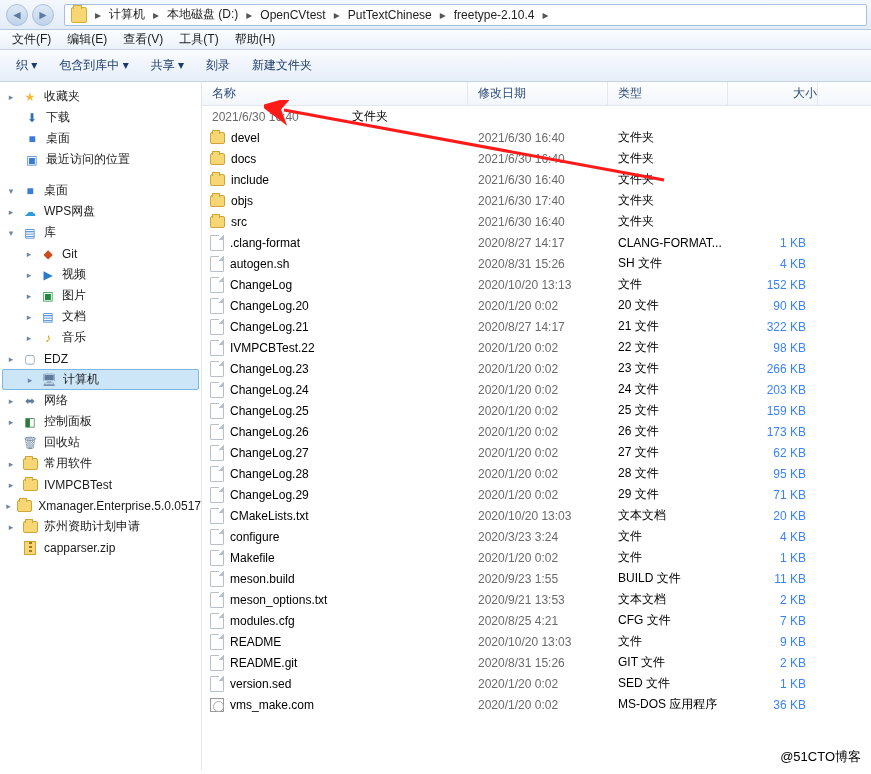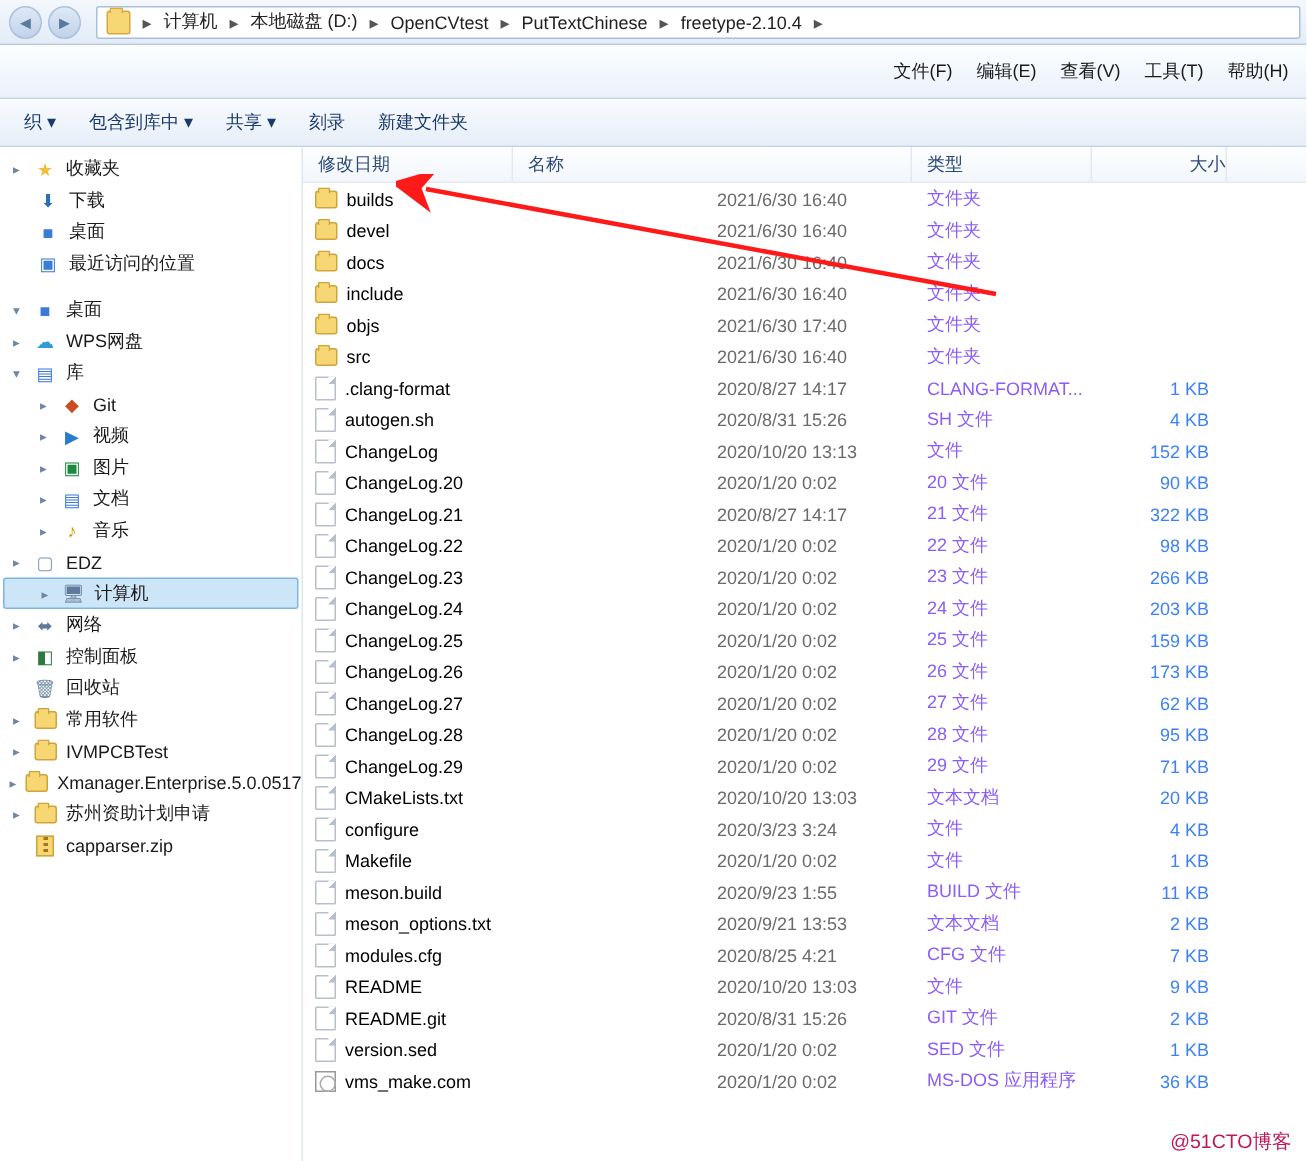--- a/index.html
+++ b/index.html
@@ -8,21 +8,21 @@
   
   .titlebar { height: 30px; background: linear-gradient(#f4f8fd,#e3ecf7); display:flex; align-items:center; padding: 0 4px; border-bottom:1px solid #b7c9e0; }
   .nav-btn { width:22px; height:22px; border-radius:50%; background:linear-gradient(#dfe9f6,#c0d3ea); margin:0 2px; display:flex; align-items:center; justify-content:center; color:#5c7aa0; font-size:12px; border:1px solid #aac0de;}
   .breadcrumb { flex:1; height:22px; border:1px solid #a9bfdb; background:#fff; margin-left:8px; display:flex; align-items:center; padding:0 2px; border-radius:2px;}
   .bc-icon { width:16px; height:16px; margin:0 4px; background:#f7d774; border:1px solid #d4a93f; border-radius:2px; position:relative;}
   .bc-icon::before{content:"";position:absolute;top:-3px;left:1px;width:7px;height:3px;background:#f7d774;border:1px solid #d4a93f;border-bottom:none;border-radius:1px 1px 0 0;}
   .bc-seg { padding:0 4px; height:100%; display:flex; align-items:center; color:#222;}
   .bc-sep { display:flex;align-items:center;justify-content:center; width:14px; height:100%; color:#555;}
 
   
-  .menubar { height:36px; background:linear-gradient(#fcfeff,#eaf1fa); border-bottom:1px solid #c7d4e6; display:flex; align-items:center; padding:0 4px;justify-content:flex-end;}
+  .menubar { height:20px; background:linear-gradient(#fcfeff,#eaf1fa); border-bottom:1px solid #c7d4e6; display:flex; align-items:center; padding:0 4px;}
   .menubar span { padding:0 8px; color:#1a1a1a;}
 
   
   .toolbar { height:32px; background:linear-gradient(#f9fbfe,#e6eef8); border-bottom:1px solid #c4d2e4; display:flex; align-items:center; padding:0 6px; gap:2px;}
   .tool { padding:0 10px; height:24px; display:flex; align-items:center; color:#1a3a6a; border-radius:2px;}
 
   
   .main { display:flex; height:688px; }
   .sidebar { width:202px; border-right:1px solid #e0e6ee; background:#fff; overflow:hidden; padding-top:4px;}
   .side-item { height:21px; display:flex; align-items:center; padding-left:6px; color:#1a1a1a; gap:6px;}
@@ -54,31 +54,31 @@
 
   
   .filepane { flex:1; background:#fff; position:relative;}
   .cols { height:24px; border-bottom:1px solid #e4e9f1; display:flex; align-items:center; background:linear-gradient(#fdfefe,#f2f6fb);}
   .col { padding-left:10px; color:#2d4a78; border-right:1px solid #e4e9f1; height:100%; display:flex; align-items:center;}
   .c-name{width:266px;} .c-date{width:140px;} .c-type{width:120px;} .c-size{width:90px; justify-content:flex-end; padding-right:0; padding-left:0;}
   .rows { }
   .row { height:21px; display:flex; align-items:center;}
   .cell-name{width:266px; padding-left:8px; display:flex; align-items:center; gap:6px;}
   .cell-date{width:140px; padding-left:10px; color:#6a6a6a;}
-  .cell-type{width:120px; padding-left:10px; color:#8b5cf6;}
+  .cell-type{width:120px; padding-left:10px; color:#000000;}
   .cell-size{width:90px; text-align:right; padding-right:12px; color:#3b82f6;}
   .ico-file{width:14px;height:16px;border:1px solid #b7bfca;background:#fff;border-radius:1px;position:relative;}
   .ico-file::before{content:"";position:absolute;top:-1px;right:-1px;width:5px;height:5px;background:linear-gradient(135deg,#fff 48%,#b7bfca 50%);}
   .ico-bat{width:14px;height:14px;border:1px solid #999;background:#fff;position:relative;}
   .ico-bat::after{content:"";position:absolute;top:2px;left:2px;width:9px;height:9px;border:1px solid #aaa;border-radius:50%;}
 
   
   .arrow-svg{position:absolute; top:18px; left:62px; pointer-events:none;}
 
-  .watermark{position:absolute; right:10px; bottom:16px; color:#be185d; font-size:13px;}
+  .watermark{position:absolute; right:10px; bottom:4px; color:#000000; font-size:13px;}
 </style>
 </head>
 <body>
 
 <div class="titlebar">
   <div class="nav-btn">◄</div>
   <div class="nav-btn">►</div>
   <div class="breadcrumb">
     <span class="bc-icon"></span>
     <span class="bc-sep">▸</span>
@@ -229,31 +229,27 @@
         <span class="tw"></span>
         <span class="ico">
           <span class="ico-zip"></span>
         </span>
         <span>capparser.zip</span>
       </div>
   </div>
 
   <div class="filepane">
     <div class="cols">
+      <div class="col c-name">名称</div>
       <div class="col c-date">修改日期</div>
-      <div class="col c-name">名称</div>
       <div class="col c-type">类型</div>
       <div class="col c-size">大小</div>
     </div>
     <div class="rows" id="rows">
         <div class="row">
-          <div class="cell-name">
-            <span class="ico-folder"></span>
-            <span>builds</span>
-          </div>
           <div class="cell-date">2021/6/30 16:40</div>
           <div class="cell-type">文件夹</div>
           <div class="cell-size"></div>
         </div>
         <div class="row">
           <div class="cell-name">
             <span class="ico-folder"></span>
             <span>devel</span>
           </div>
           <div class="cell-date">2021/6/30 16:40</div>
@@ -337,21 +333,21 @@
             <span class="ico-file"></span>
             <span>ChangeLog.21</span>
           </div>
           <div class="cell-date">2020/8/27 14:17</div>
           <div class="cell-type">21 文件</div>
           <div class="cell-size">322 KB</div>
         </div>
         <div class="row">
           <div class="cell-name">
             <span class="ico-file"></span>
-            <span>ChangeLog.22</span>
+            <span>IVMPCBTest.22</span>
           </div>
           <div class="cell-date">2020/1/20 0:02</div>
           <div class="cell-type">22 文件</div>
           <div class="cell-size">98 KB</div>
         </div>
         <div class="row">
           <div class="cell-name">
             <span class="ico-file"></span>
             <span>ChangeLog.23</span>
           </div>

